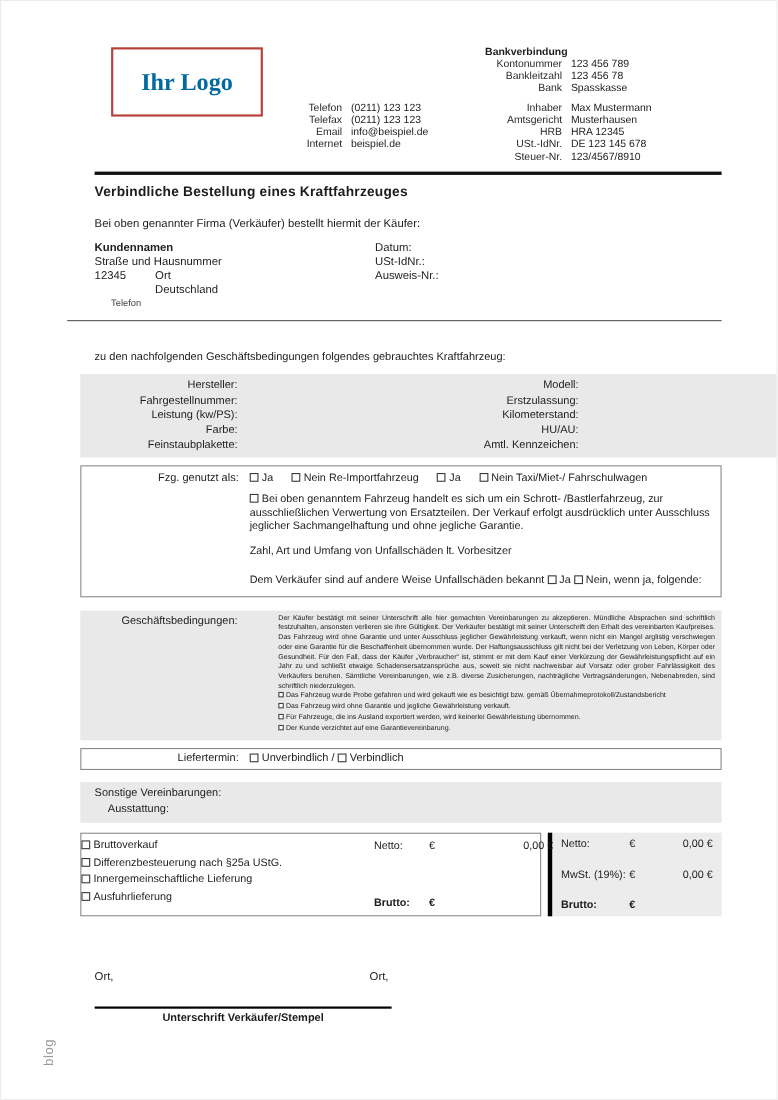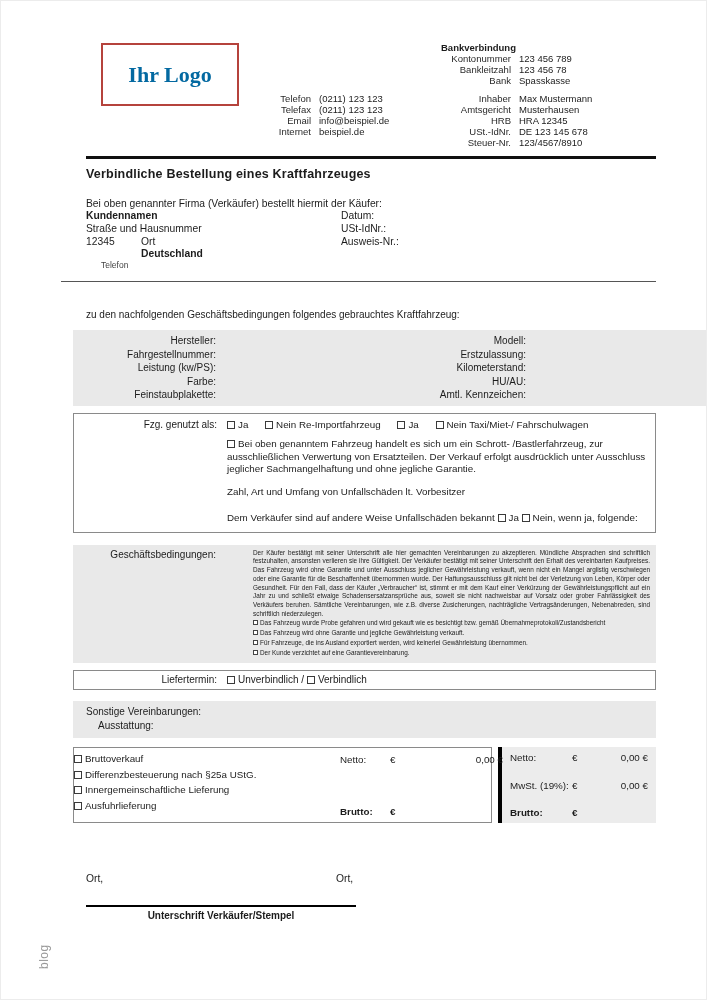--- a/index.html
+++ b/index.html
@@ -18,21 +18,21 @@
   .bank-title { position:absolute; left:440px; top:42px; }
   .bank-acct { position:absolute; left:430px; top:53px; grid-template-columns:80px auto; }
   .bank-legal { position:absolute; left:430px; top:93px; grid-template-columns:80px auto; }
   .hl { text-align:right; color:#2a2a2a; }
 
   
   .content { position:absolute; left:0; top:155px; width:707px; }
   .rule-thick { margin-left:85px; width:570px; height:3px; background:#101010; }
   .title { margin:8px 0 0 85px; font-size:12.5px; font-weight:bold; letter-spacing:0.2px; }
   .intro { margin:17px 0 0 85px; font-size:10.3px; }
-  .customer { position:relative; margin-top:1px; height:71px; font-size:10.3px; }
+  .customer { position:relative; margin-top:11px; height:71px; font-size:10.3px; }
   .abs { position:absolute; }
   .rule-thin { margin-left:60px; width:595px; height:1px; background:#555; }
   .lead { margin:27px 0 0 85px; font-size:10px; }
 
   .graybox { background:#e9e9e9; }
   .frame { border:1px solid #8a8a8a; }
 
   .vehicle-box { margin:10px 0 0 72px; width:648px; padding:5px 0 6px; display:grid; grid-template-columns:143px 147px 163px auto; row-gap:2.5px; font-size:10px; }
   .vl { text-align:right; }
 
@@ -131,21 +131,21 @@
     <div class="intro">Bei oben genannter Firma (Verkäufer) bestellt hiermit der Käufer:</div>
 
     <div class="customer">
       <span class="abs bold" style="left:85px; top:0;">Kundennamen</span>
       <span class="abs" style="left:340px; top:0;">Datum:</span>
       <span class="abs" style="left:85px; top:13px;">Straße und Hausnummer</span>
       <span class="abs" style="left:340px; top:13px;">USt-IdNr.:</span>
       <span class="abs" style="left:85px; top:26px;">12345</span>
       <span class="abs" style="left:140px; top:26px;">Ort</span>
       <span class="abs" style="left:340px; top:26px;">Ausweis-Nr.:</span>
-      <span class="abs" style="left:140px; top:38px;font-weight:bold;">Deutschland</span>
+      <span class="abs" style="left:140px; top:38px;">Deutschland</span>
       <span class="abs" style="left:100px; top:50px; font-size:8.5px; color:#444;">Telefon</span>
     </div>
 
     <div class="rule-thin"></div>
 
     <div class="lead">zu den nachfolgenden Geschäftsbedingungen folgendes gebrauchtes Kraftfahrzeug:</div>
 
     <div class="vehicle-box graybox">
       <span class="vl">Hersteller:</span>
       <span></span>

